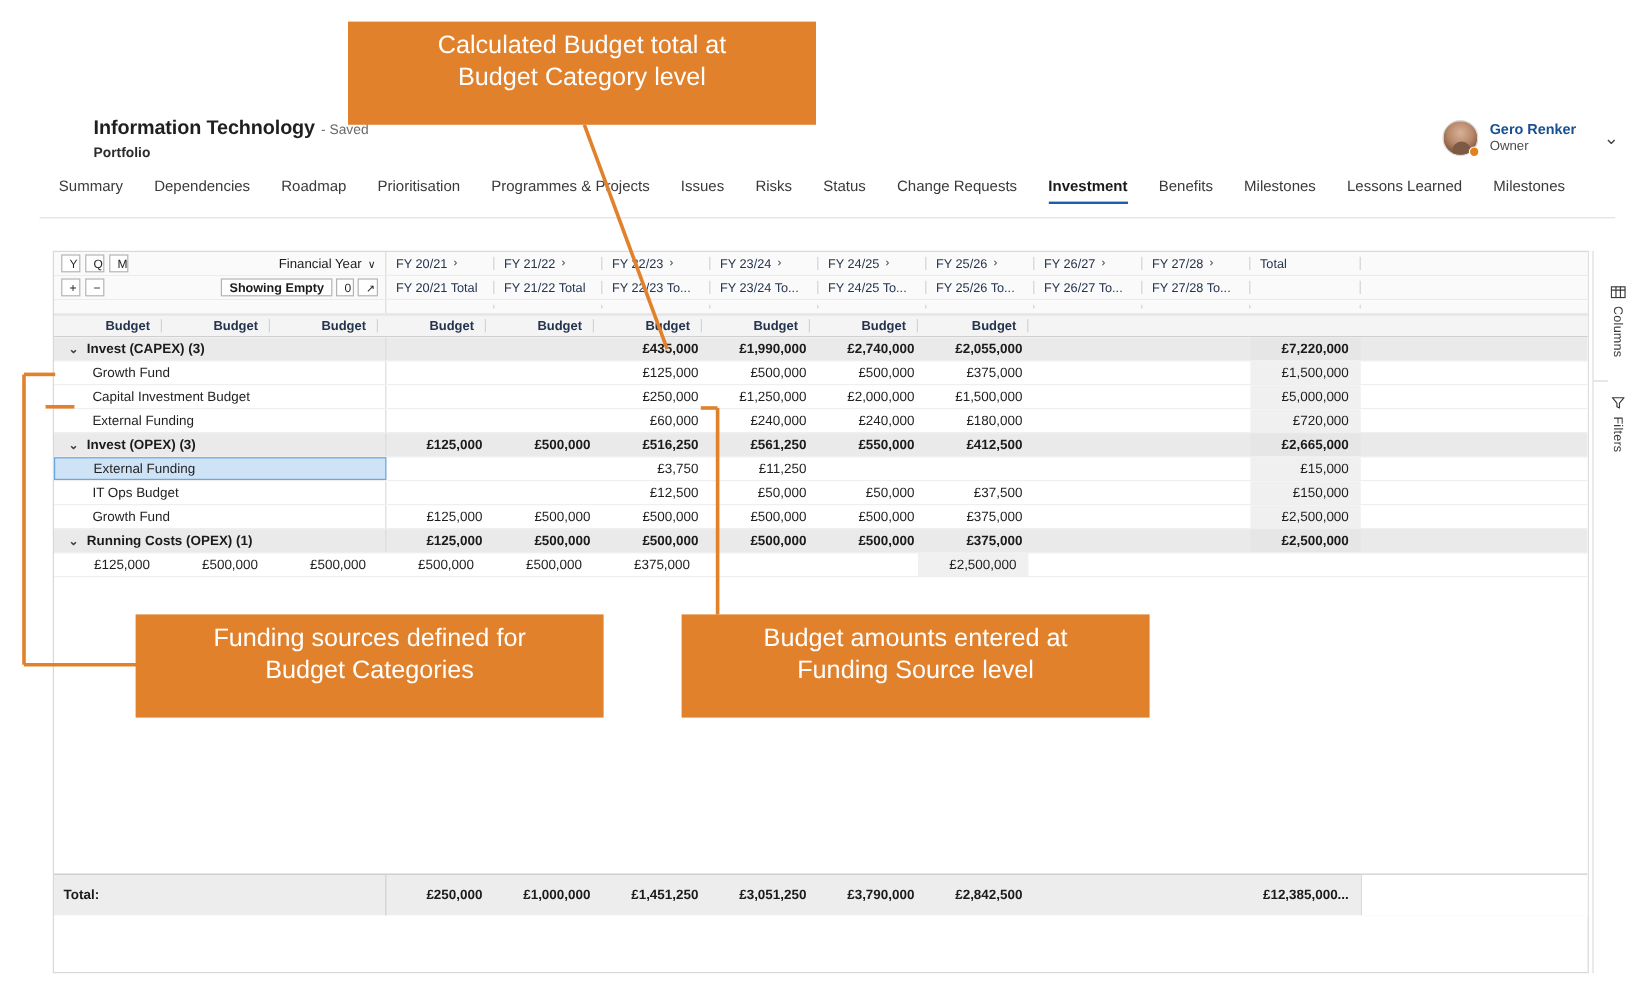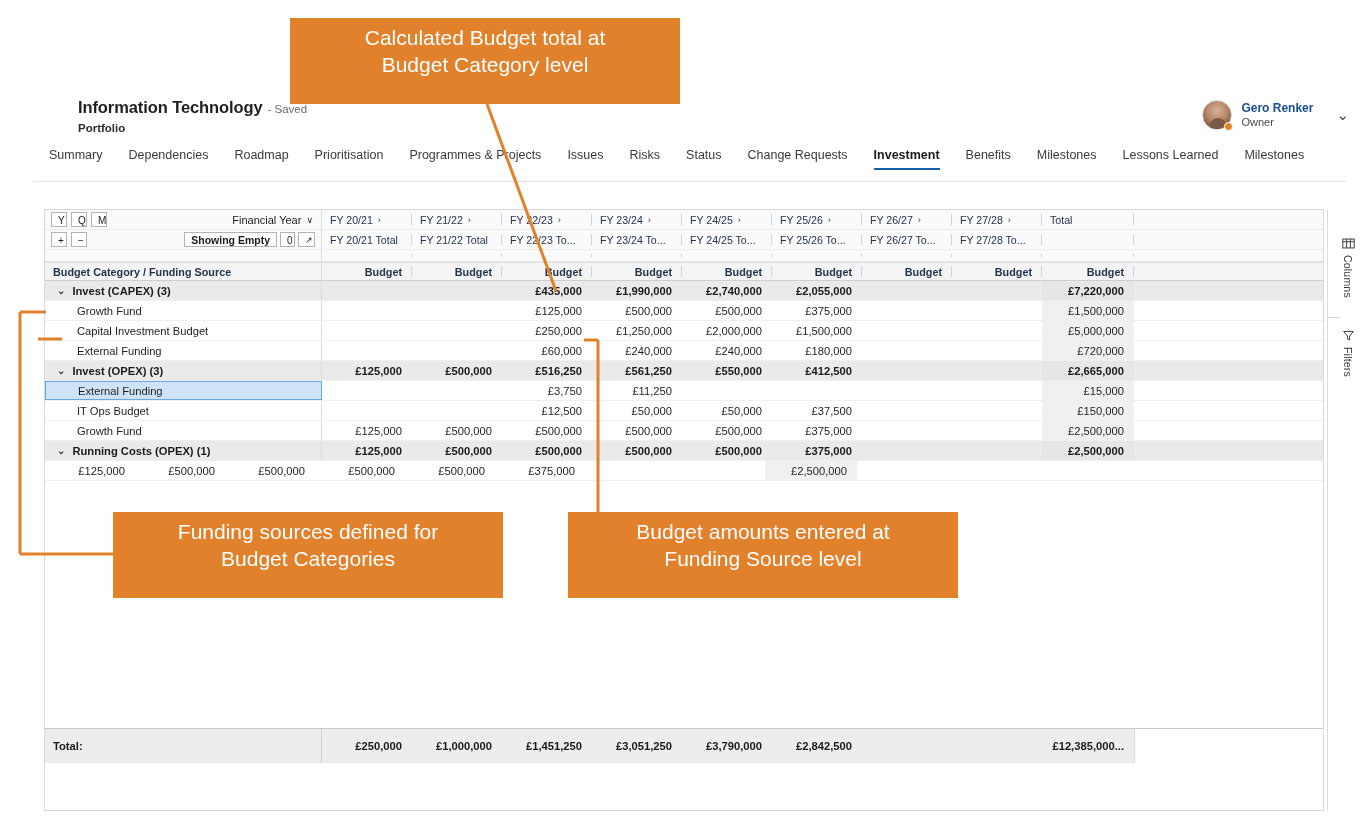--- a/index.html
+++ b/index.html
@@ -319,21 +319,20 @@
             <span class="sep"></span>
           </div>
           <div class="hdr-cell hdr-blank" style="flex: 0 0 92px;">
             <span class="sep"></span>
           </div>
           <div style="flex: 1 1 0%;"></div>
         </div>
     </div>
 
     <div class="colhdr-row">
-      <div class="colhdr-left">Budget Category / Funding Source</div>
       <div class="hdr-cells">
           <div class="colhdr-cell" style="flex: 0 0 90px;">
             <span>Budget</span>
             <span class="sep"></span>
           </div>
           <div class="colhdr-cell" style="flex: 0 0 90px;">
             <span>Budget</span>
             <span class="sep"></span>
           </div>
           <div class="colhdr-cell" style="flex: 0 0 90px;">

